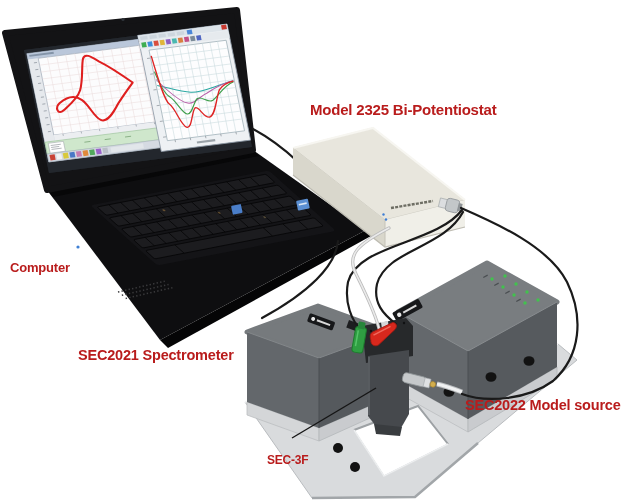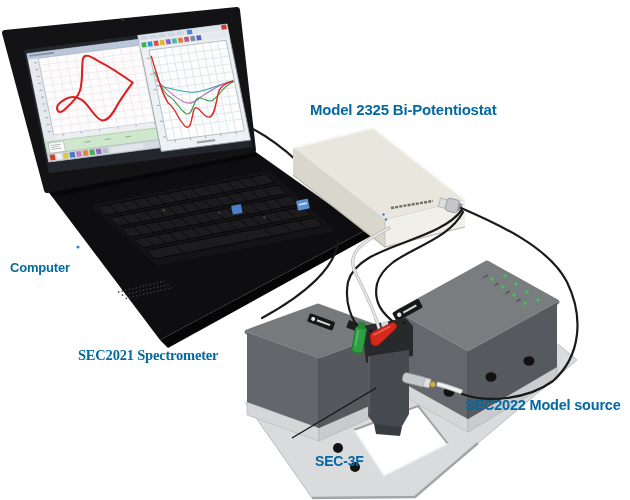--- a/index.html
+++ b/index.html
@@ -1,25 +1,25 @@
 <!DOCTYPE html>
 <html><head>
 <meta charset="utf-8">
 <style>
   html,body{margin:0;padding:0;background:#ffffff;}
   #stage{position:relative;width:630px;height:500px;background:#ffffff;overflow:hidden;
          font-family:"Liberation Sans",sans-serif;}
   #stage svg{position:absolute;left:0;top:0;}
   .lbl{position:absolute;font-family:"Liberation Sans",sans-serif;font-weight:bold;
-       color:#0369a1;white-space:nowrap;letter-spacing:-0.2px;}
+       color:#b91c1c;white-space:nowrap;letter-spacing:-0.2px;}
   #lbl-computer{left:10px;top:260px;font-size:13px;}
   #lbl-potentiostat{left:310px;top:101px;font-size:15px;}
-  #lbl-spectrometer{left:78px;top:347px;font-size:14.5px;font-family:Liberation Serif, serif;}
+  #lbl-spectrometer{left:78px;top:347px;font-size:14.5px;}
   #lbl-light{left:465px;top:397px;font-size:14.5px;}
-  #lbl-cell{left:267px;top:453px;font-size:14px;margin-left:48px;}
+  #lbl-cell{left:267px;top:453px;font-size:12px;}
   .cb{fill:none;stroke:#1a1a1a;stroke-width:2.2;stroke-linecap:round;}
 </style>
 </head>
 <body>
 
 <div id="stage">
 <svg width="630" height="500" viewBox="0 0 630 500">
 
   <g>
     <path d="M47,190 L253,150 L366,230 L160,340 Z" fill="#0e0e10"></path>

